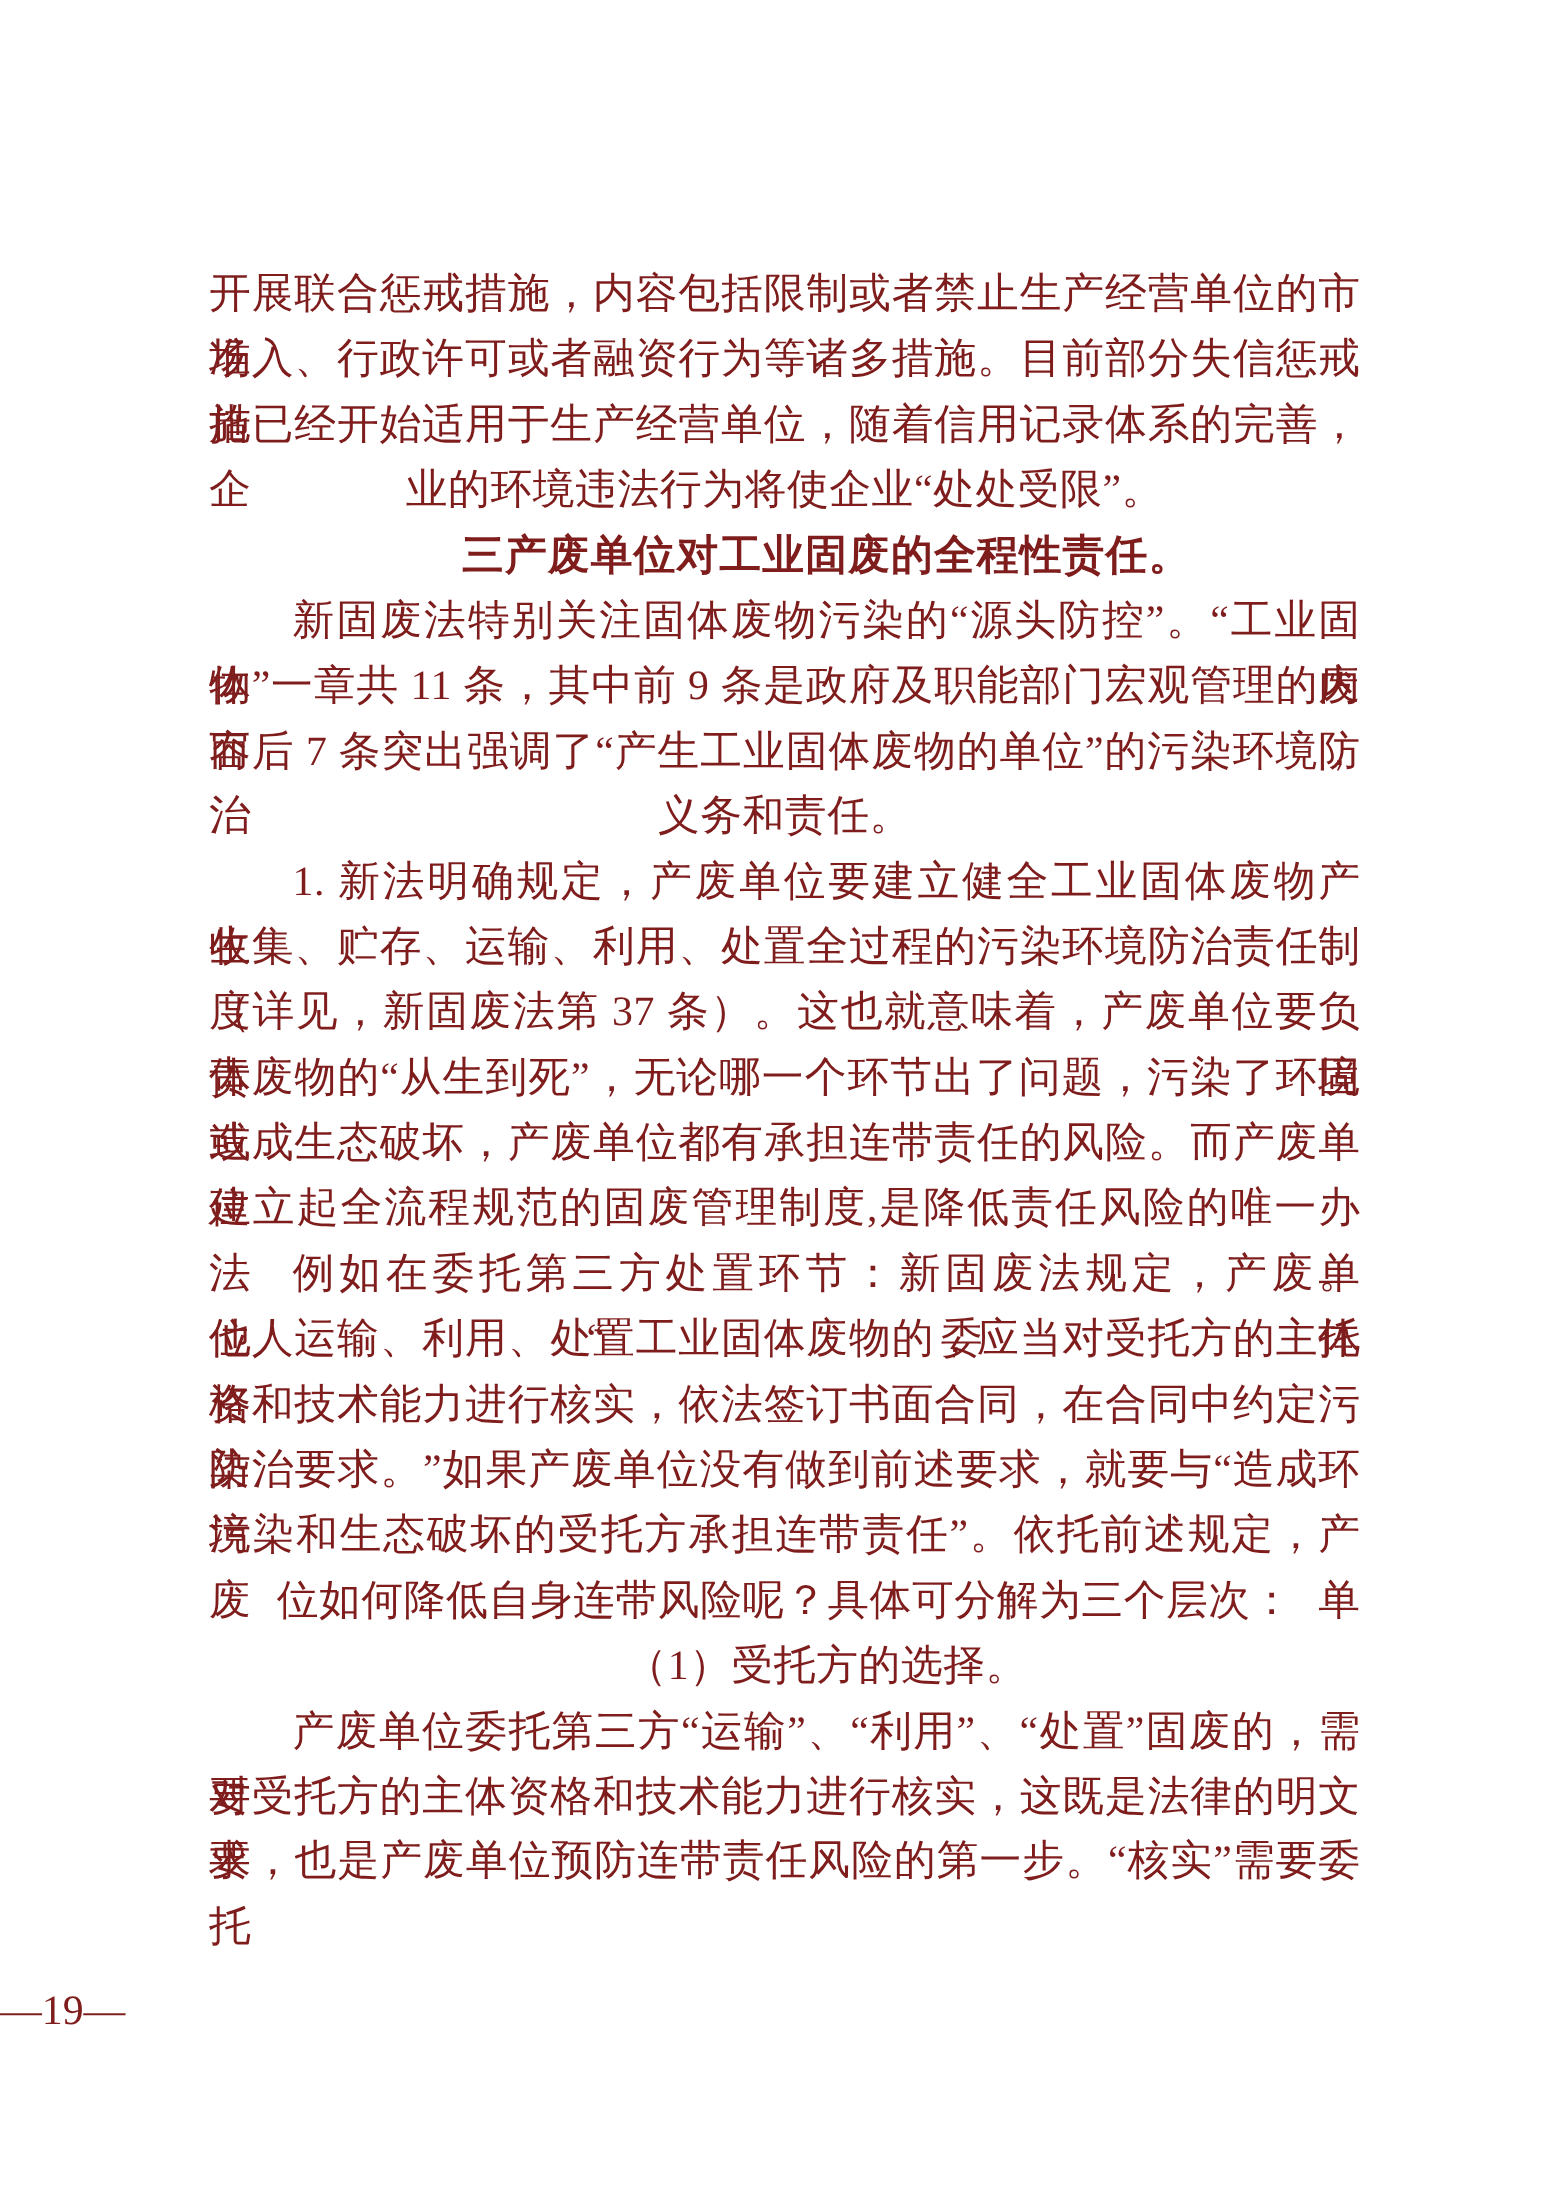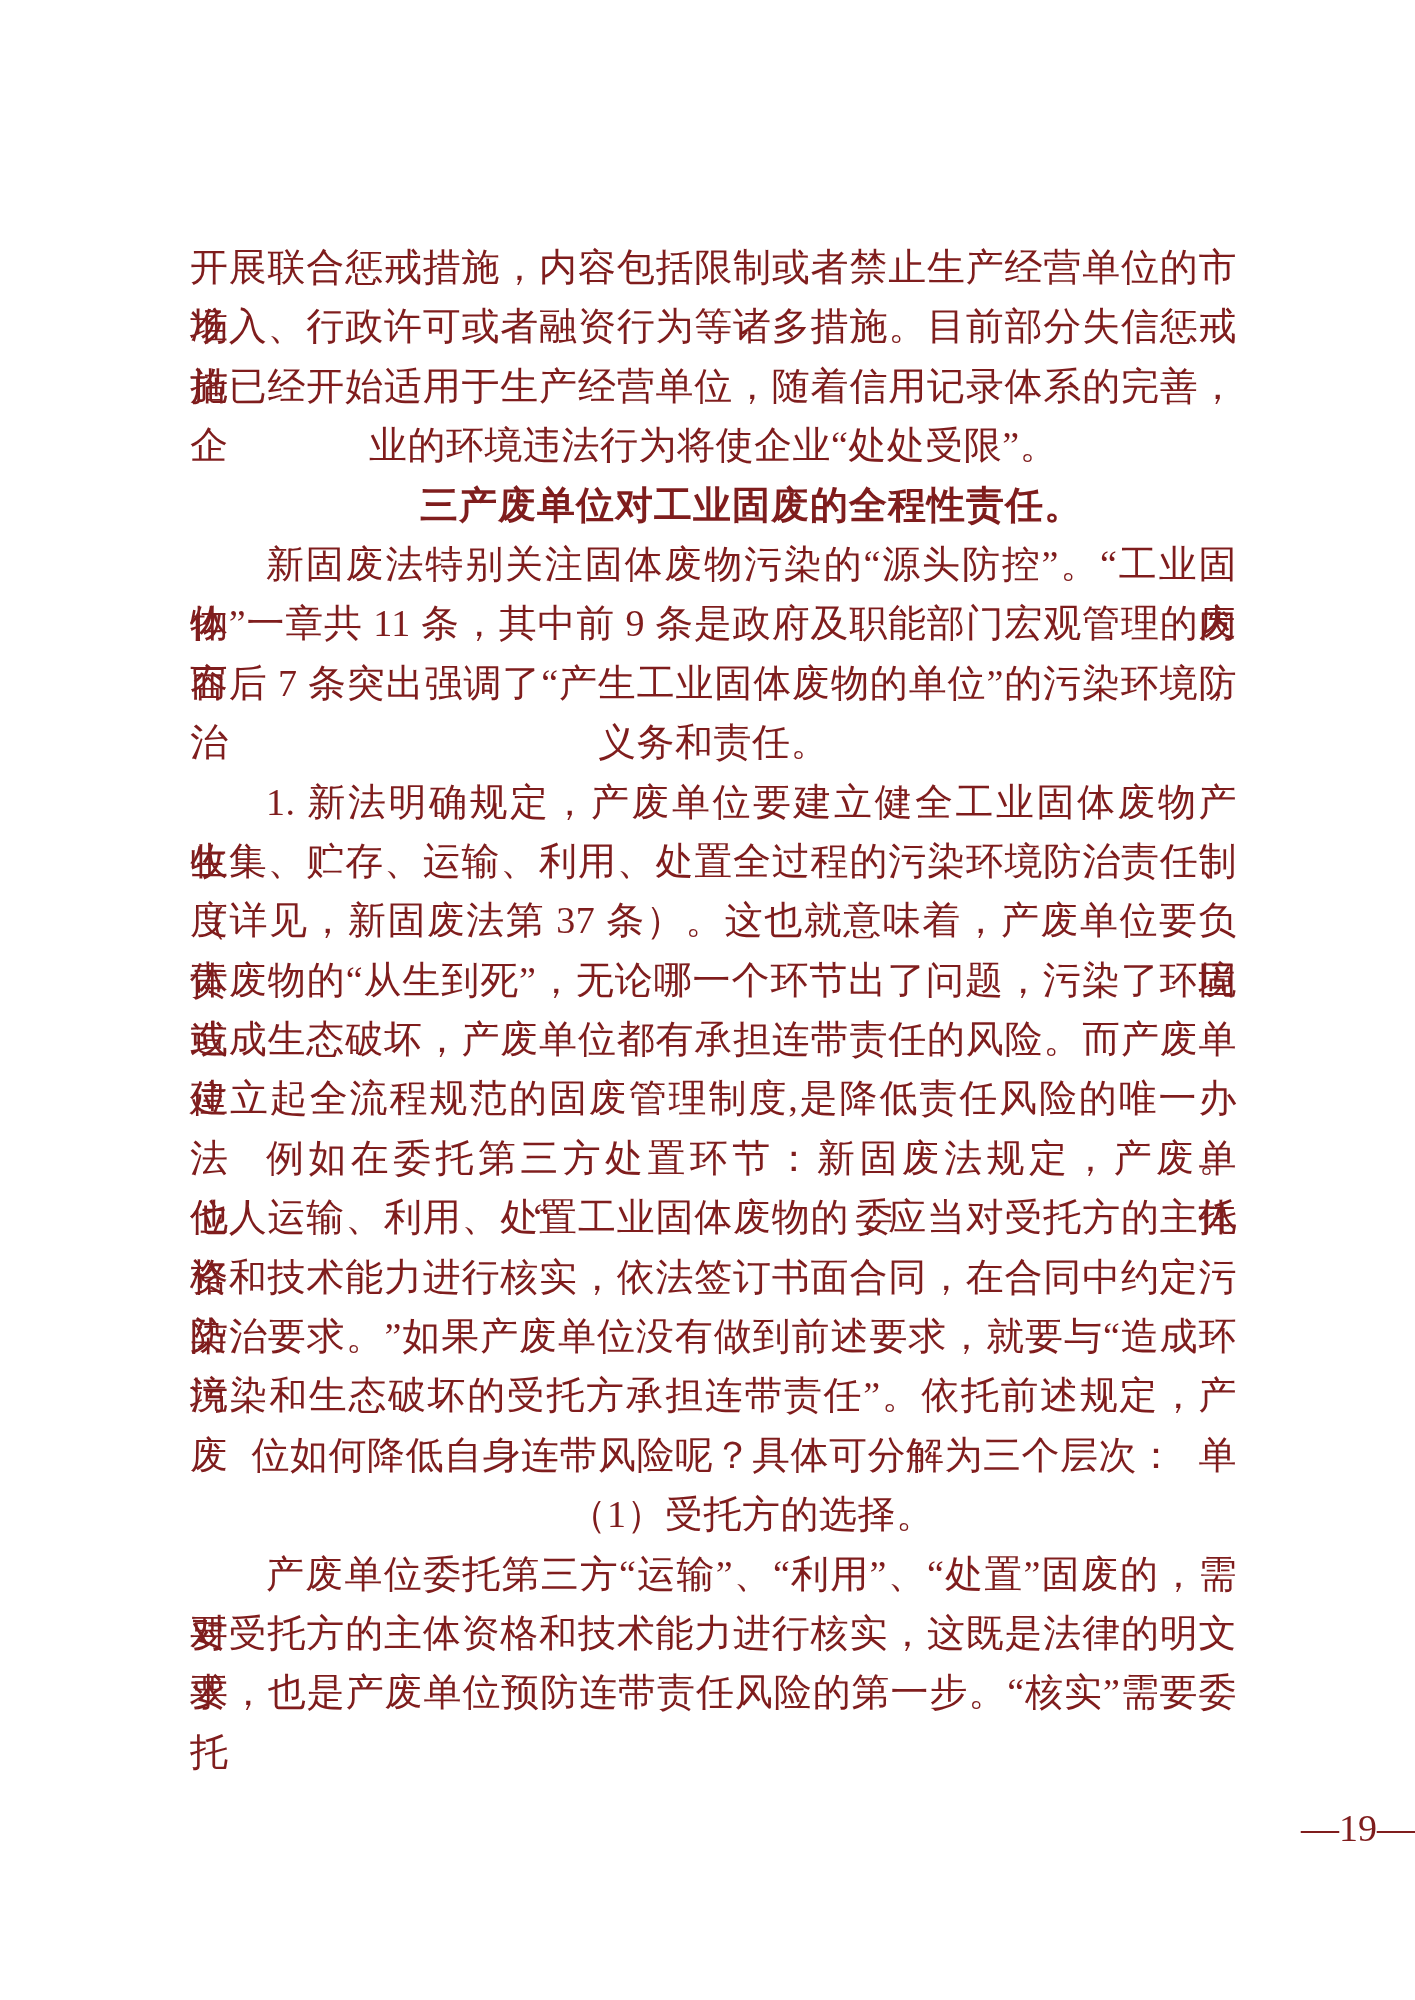--- a/index.html
+++ b/index.html
@@ -44,21 +44,21 @@
     font-family: "Liberation Sans", "DejaVu Sans", sans-serif;
     letter-spacing: 1px;
   }
   .footer {
     position: absolute;
     left: 0;
     top: 1799px;
     width: 100%;
     height: 59.4px;
     line-height: 59.4px;
-    text-align: right;
+    text-align: left;
     font-size: 38px;
   }
 </style>
 </head>
 <body>
 
 <div class="page">
   <div class="doc-body">
       <div class="line justify">开展联合惩戒措施，内容包括限制或者禁止生产经营单位的市场</div>
       <div class="line justify">准入、行政许可或者融资行为等诸多措施。目前部分失信惩戒措</div>

